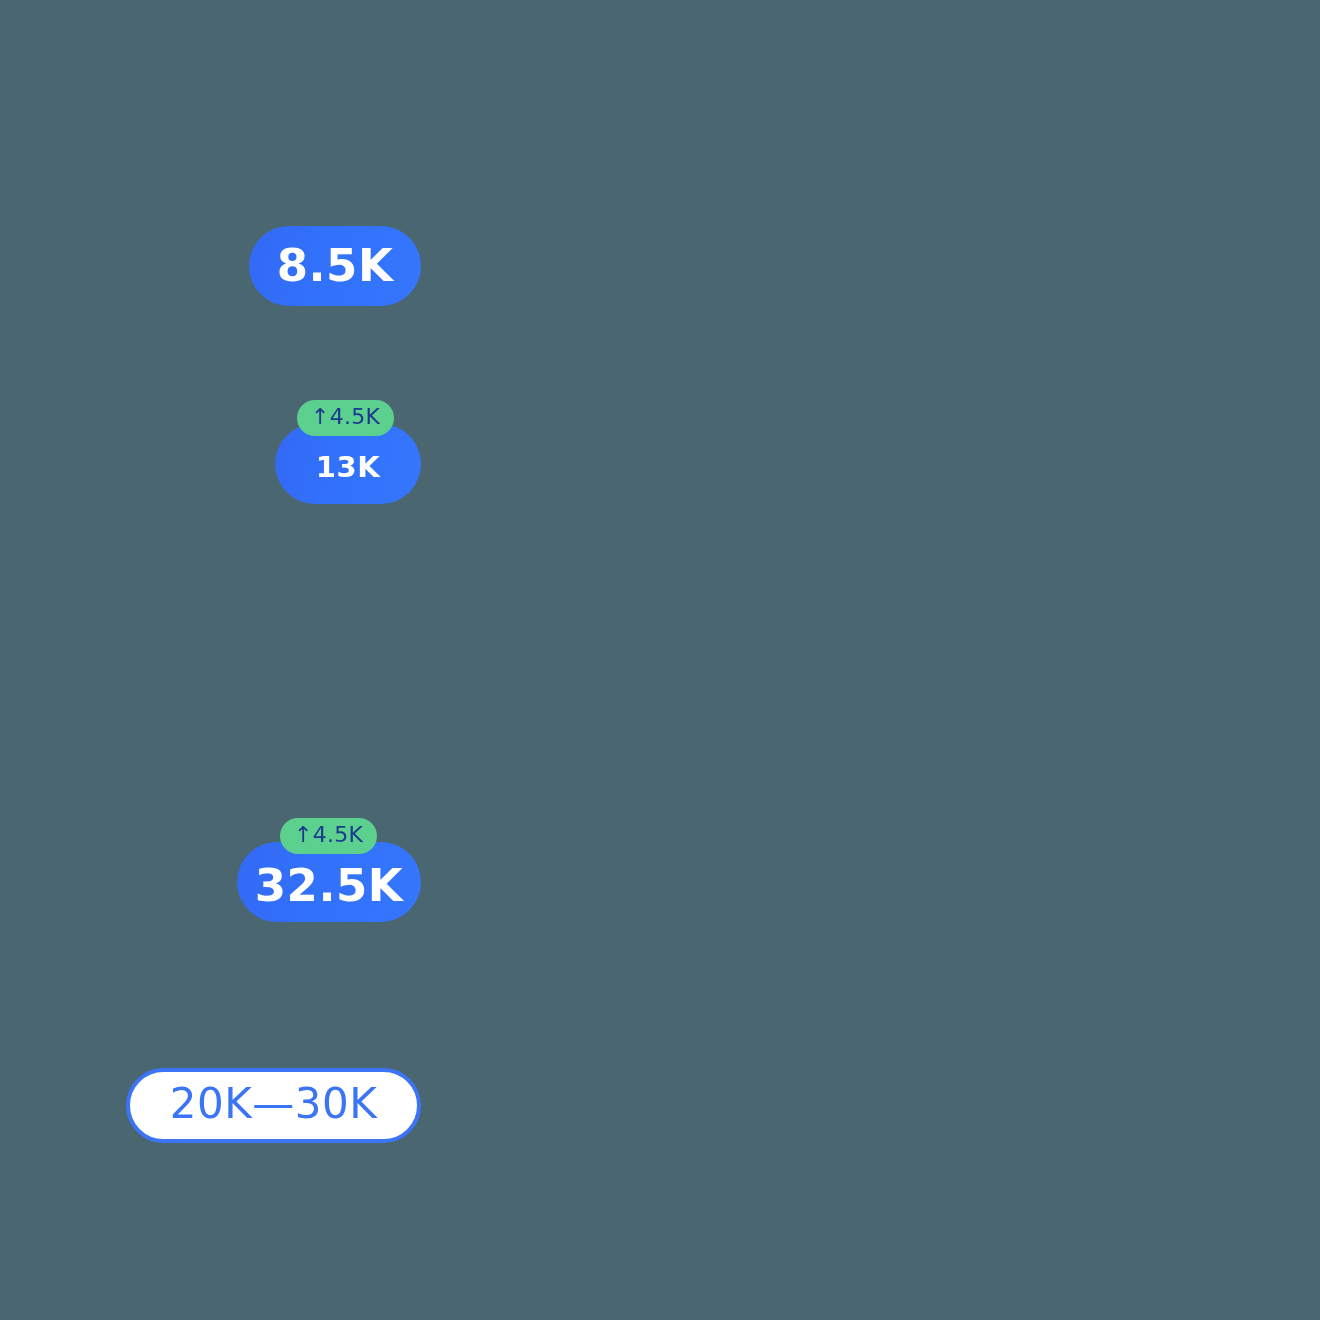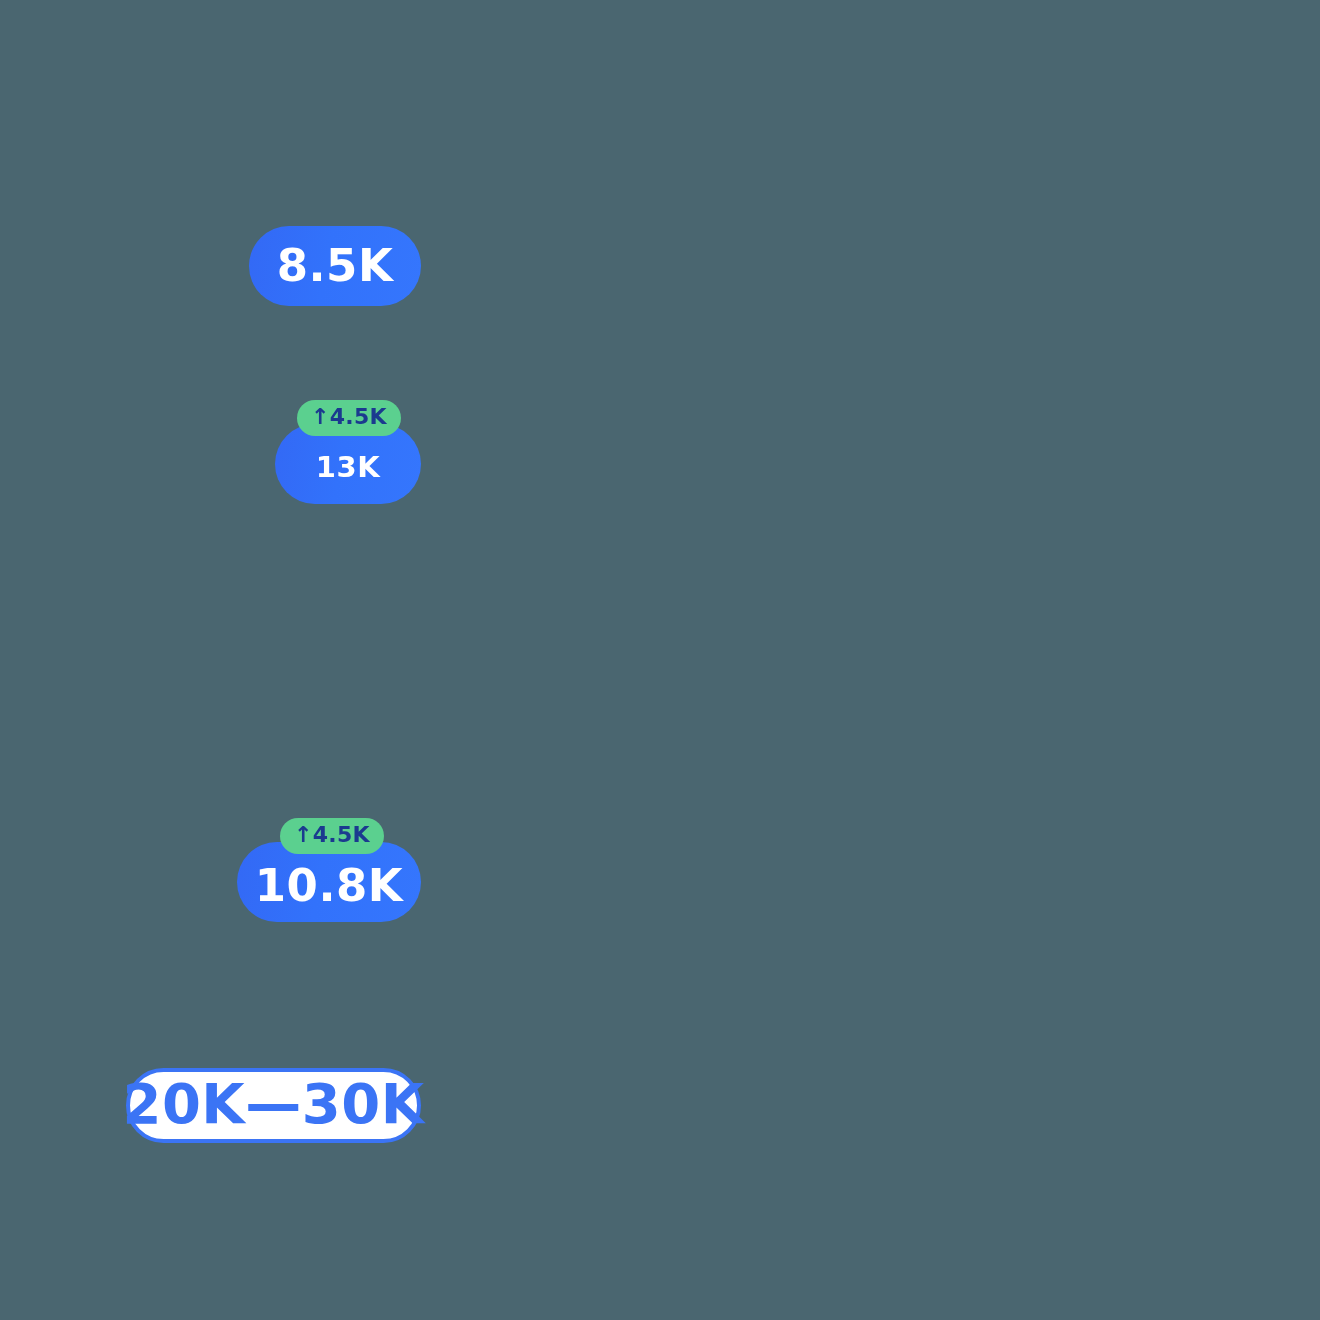--- a/index.html
+++ b/index.html
@@ -84,21 +84,21 @@
     height: 36px;
     border-radius: 999px;
     background: #5bd08f;
     color: #1b3a8f;
     padding: 0 14px;
     white-space: nowrap;
   }
 
   .delta-badge .delta-text {
     font-size: 22px;
-    font-weight: 700;
+    font-weight: 400;
     line-height: 1;
     letter-spacing: 0.3px;
     transform: translateY(-1px);
   }
 
   .db-2 {
     left: 297px;
     top: 400px;
   }
 
@@ -119,22 +119,22 @@
     align-items: center;
     justify-content: center;
     border-radius: 999px;
     background: #ffffff;
     border: 4px solid #3b74f5;
     color: #3b74f5;
     white-space: nowrap;
   }
 
   .range-pill .range-text {
-    font-size: 56px;
-    font-weight: 700;
+    font-size: 42px;
+    font-weight: 400;
     line-height: 1;
     letter-spacing: 0.5px;
     transform: translateY(-2px);
   }
 </style>
 </head>
 <body>
 
 <div class="canvas">
 
@@ -148,21 +148,21 @@
     <div class="value-pill vp-2">
       <span class="value-text">13K</span>
     </div>
     <div class="delta-badge db-2">
       <span class="delta-text">↑4.5K</span>
     </div>
   </div>
 
   <div class="pill-group">
     <div class="value-pill vp-3">
-      <span class="value-text">10.8K</span>
+      <span class="value-text">32.5K</span>
     </div>
     <div class="delta-badge db-3">
       <span class="delta-text">↑4.5K</span>
     </div>
   </div>
 
   <div class="range-pill">
     <span class="range-text">20K—30K</span>
   </div>
 

